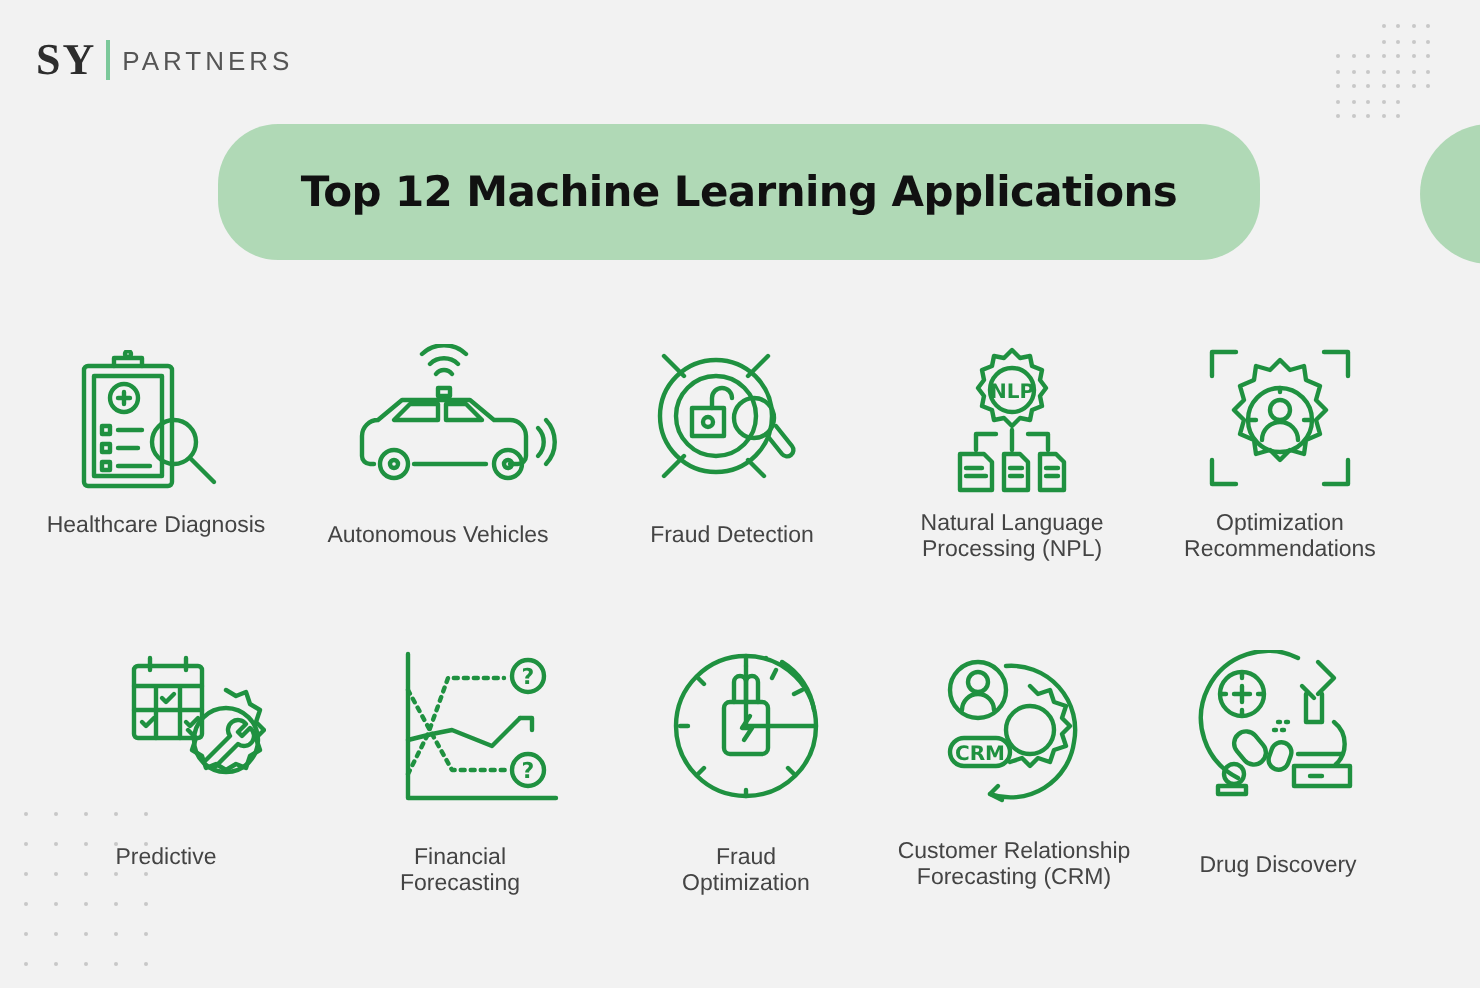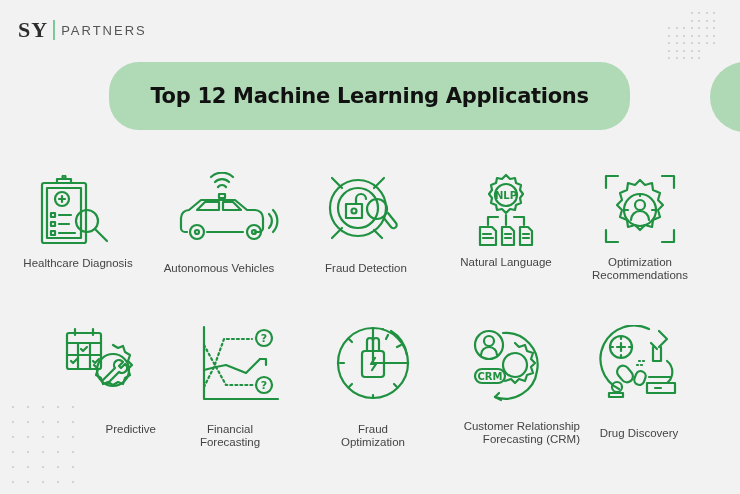--- a/index.html
+++ b/index.html
@@ -198,20 +198,21 @@
   <svg width="80" height="76" viewBox="0 0 80 76">
     <path class="g" d="M40 3 l4 4 l5 -1 l1 5 l5 2 l-1 5 l3 4 l-3 4 l1 5 l-5 2 l-1 5 l-5 -1 l-4 4 l-4 -4 l-5 1 l-1 -5 l-5 -2 l1 -5 l-3 -4 l3 -4 l-1 -5 l5 -2 l1 -5 l5 1 z"></path>
     <circle class="g" cx="40" cy="23" r="11"></circle>
     <text x="40" y="27" text-anchor="middle" font-size="10" font-weight="bold" fill="#1f9140" font-family="DejaVu Sans, sans-serif">NLP</text>
     <path class="g" d="M40 43 v10 M22 53 v-8 h10 M58 53 v-8 h-10"></path>
     <path class="g" d="M14 55 h12 l4 4 v14 h-16 z M36 55 h8 l4 4 v14 h-12 z M54 55 h8 l4 4 v14 h-12 z"></path>
     <path class="g" d="M17 62 h8 M17 66 h10 M39 62 h6 M39 66 h6 M57 62 h6 M57 66 h6"></path>
   </svg>
   <div class="label" style="top:84px;">
     <div>Natural Language</div>
+    <div>Processing (NPL)</div>
   </div>
 </div>
 
 <div class="card" style="left:567px; top:172px;">
   <svg width="80" height="76" viewBox="0 0 80 76">
     <path class="g" d="M6 16 v-12 h12 M62 4 h12 v12 M6 58 v12 h12 M74 58 v12 h-12"></path>
     <path class="g" d="M40 8 l5 5 l7 -2 l1 7 l7 3 l-2 7 l5 5 l-5 5 l2 7 l-7 3 l-1 7 l-7 -2 l-5 5 l-5 -5 l-7 2 l-1 -7 l-7 -3 l2 -7 l-5 -5 l5 -5 l-2 -7 l7 -3 l1 -7 l7 2 z"></path>
     <circle class="g" cx="40" cy="38" r="16"></circle>
     <circle class="g" cx="40" cy="33" r="5"></circle>
     <path class="g" d="M31 48 a9 9 0 0 1 18 0"></path>
@@ -225,21 +226,21 @@
 
 <div class="card" style="left:10px; top:325px;">
   <svg width="100" height="80" viewBox="0 0 100 80">
     <rect class="g" x="34" y="8" width="34" height="36" rx="2"></rect>
     <path class="g" d="M34 18 h34 M34 30 h34 M45 18 v26 M57 18 v26 M42 4 v6 M60 4 v6"></path>
     <path class="g" d="M48 24 l2 2 l4 -4 M38 36 l2 2 l4 -4 M60 36 l2 2 l4 -4"></path>
     <path class="g" d="M80 20 l5 3 l5 -2 l2 6 l5 3 l-2 6 l4 4 l-4 4 l2 6 l-5 3 l-2 6 l-5 -2 l-5 3 l-5 -3 l-5 2 l-2 -6 l-5 -3 l2 -6 l-4 -4"></path>
     <circle class="g" cx="80" cy="45" r="16"></circle>
     <path class="g" d="M70 55 l12 -12 a5 5 0 0 1 8 -6 l-4 4 l2 2 l4 -4 a5 5 0 0 1 -6 8 l-12 12"></path>
   </svg>
-  <div class="label" style="top:98px;text-align:right;">
+  <div class="label" style="top:98px;">
     <div>Predictive</div>
   </div>
 </div>
 
 <div class="card" style="left:157px; top:325px;">
   <svg width="100" height="78" viewBox="0 0 100 78">
     <path class="g" d="M24 2 v72 h74"></path>
     <path class="g" d="M24 45 l12 -3 l10 -2 l20 8 l14 -14"></path>
     <path class="g" d="M80 34 h6 v6"></path>
     <path class="g" stroke-dasharray="2 3" d="M24 20 l12 22 l10 18 h28"></path>
@@ -276,21 +277,21 @@
     <circle class="g" cx="22" cy="20" r="14"></circle>
     <circle class="g" cx="22" cy="16" r="5"></circle>
     <path class="g" d="M14 30 a8 8 0 0 1 16 0"></path>
     <path class="g" d="M48 18 l4 4 l6 -2 l2 6 l6 2 l-2 6 l4 4 l-4 4 l2 6 l-6 2 l-2 6 l-6 -2 l-4 4 l-4 -4 l-6 2"></path>
     <circle class="g" cx="48" cy="40" r="12"></circle>
     <rect class="g" x="8" y="44" width="30" height="14" rx="7" fill="#f2f2f2"></rect>
     <text x="23" y="55" text-anchor="middle" font-size="10" font-weight="bold" fill="#1f9140" font-family="DejaVu Sans, sans-serif">CRM</text>
     <path class="g" d="M36 8 a32 32 0 0 1 34 38 a32 32 0 0 1 -42 26"></path>
     <path class="g" d="M32 68 l-4 4 l6 3"></path>
   </svg>
-  <div class="label" style="top:95px;text-align:right;">
+  <div class="label" style="top:95px;">
     <div>Customer Relationship</div>
     <div>Forecasting (CRM)</div>
   </div>
 </div>
 
 <div class="card" style="left:566px; top:325px;">
   <svg width="80" height="78" viewBox="0 0 80 78">
     <path class="g" d="M20 64 a32 32 0 0 1 30 -60"></path>
     <circle class="g" cx="22" cy="22" r="11" fill="#f2f2f2"></circle>
     <path class="g" d="M18 22 h8 M22 18 v8"></path>

